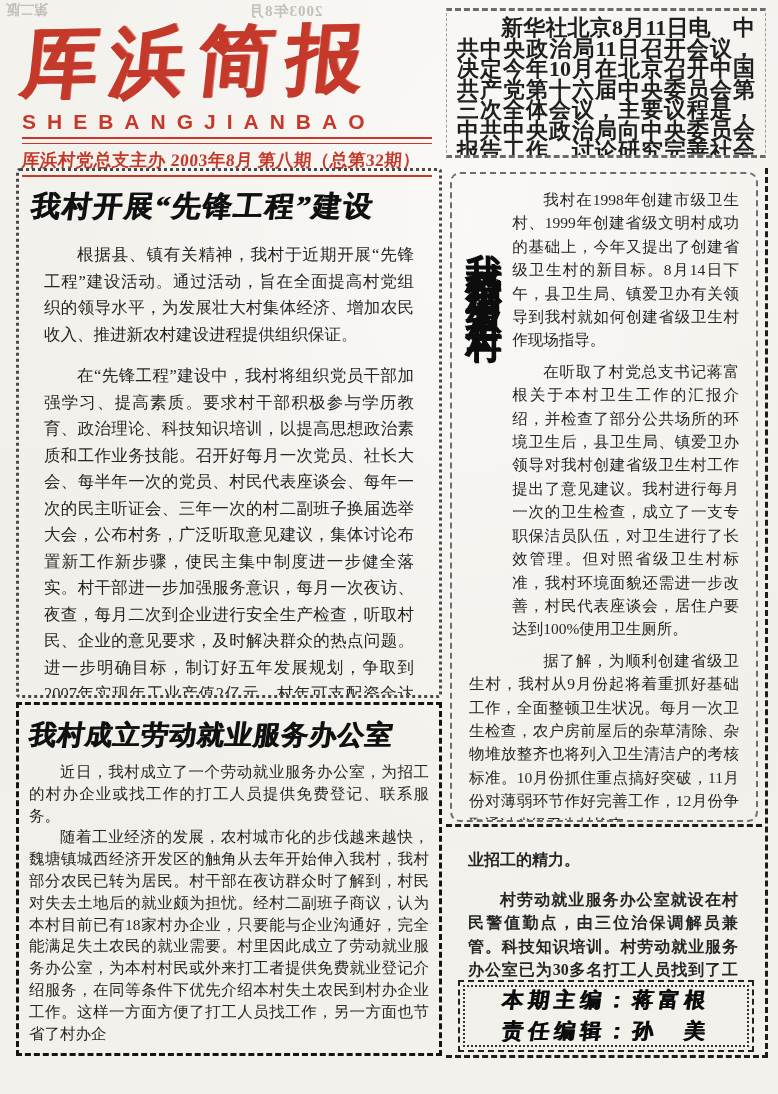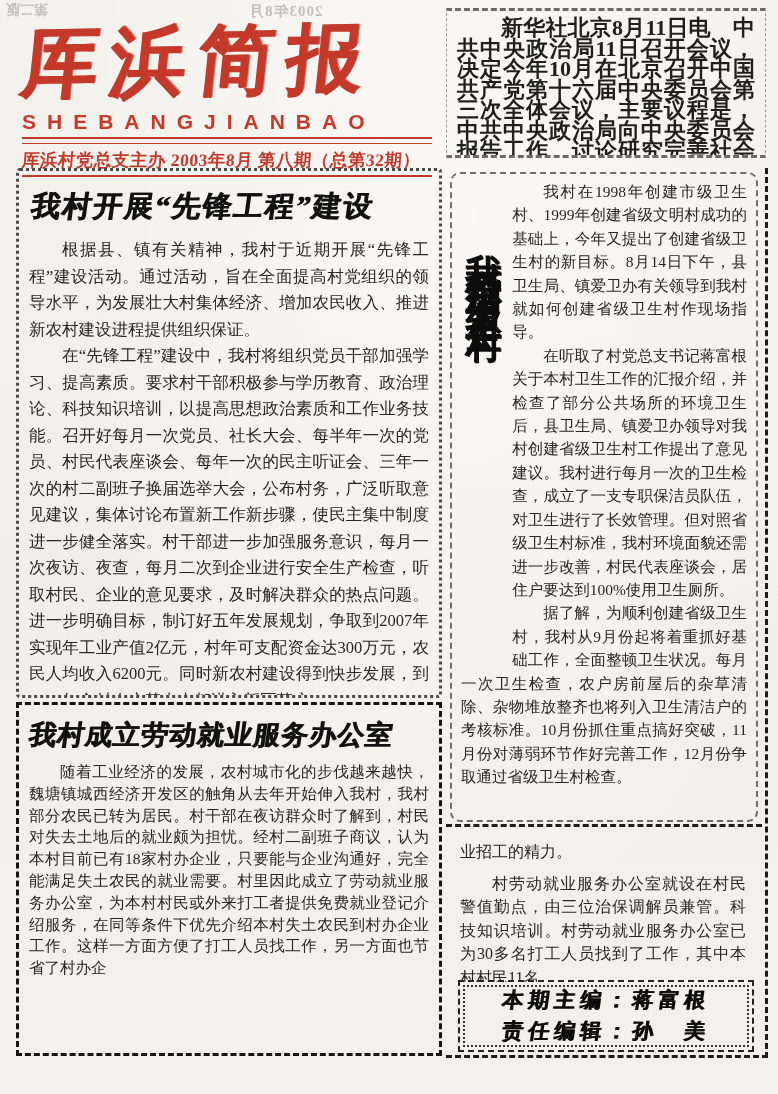--- a/index.html
+++ b/index.html
@@ -55,21 +55,21 @@
   #article1{
     position:absolute;left:16px;top:168px;width:426px;height:530px;
     border:3px dotted #4a4a4a;border-radius:4px;
     padding:4px 10px;box-sizing:border-box;overflow:hidden;
   }
   .art1-title{
     margin:12px 0 10px 2px;font-size:29px;font-weight:900;color:#111;
     letter-spacing:2px;white-space:nowrap;transform:skewX(-8deg);
     text-shadow:1px 0 0 #111;
   }
-  #article1 p{margin:0;font-size:16.5px;line-height:26.5px;text-indent:2em;text-align:justify;}
+  #article1 p{margin:15px;font-size:16.5px;line-height:26.5px;text-indent:2em;text-align:justify;}
   
   #article3{
     position:absolute;left:16px;top:702px;width:426px;height:354px;
     border:3px dashed #151515;
     padding:4px 10px;box-sizing:border-box;overflow:hidden;
   }
   .art3-title{
     margin:8px 0 8px 0;font-size:27px;font-weight:900;color:#111;
     letter-spacing:1px;white-space:nowrap;transform:skewX(-8deg);
     text-shadow:1px 0 0 #111;
@@ -88,25 +88,25 @@
     padding:6px 9px;box-sizing:border-box;overflow:hidden;
   }
   .vertical-title{
     float:left;
     writing-mode:vertical-rl;text-orientation:upright;
     font-size:36px;font-weight:900;color:#0d0d0d;
     letter-spacing:9px;line-height:1.2;
     height:424px;margin:44px 8px 4px 0;
     text-shadow:1px 1px 0 #0d0d0d;
   }
-  #article2 p{margin:0;font-size:15.5px;line-height:23.4px;text-indent:2em;text-align:justify;}
+  #article2 p{margin:8px;font-size:15.5px;line-height:23.4px;text-indent:2em;text-align:justify;}
   
   #divider{position:absolute;left:0px;top:656px;width:316px;border-top:3px dashed #1d1d1d;}
   #continuation{position:absolute;left:6px;top:664px;width:302px;overflow:hidden;height:150px;}
-  #continuation p{margin:8px;font-size:16px;line-height:23.5px;text-align:justify;}
+  #continuation p{margin:16px;font-size:16px;line-height:23.5px;text-align:justify;font-weight:bold;}
   #continuation p.indent{text-indent:2em;}
   
   #colophon{
     position:absolute;left:12px;top:812px;width:296px;height:72px;
     border:2px dashed #222;padding:3px;box-sizing:border-box;
   }
   #colophon .inner{
     width:100%;height:100%;box-sizing:border-box;
     border:2px dotted #333;
     display:flex;flex-direction:column;justify-content:center;align-items:center;
@@ -138,20 +138,21 @@
   </div>
 
   <div id="article1">
     <div class="art1-title">我村开展“先锋工程”建设</div>
     <p>根据县、镇有关精神，我村于近期开展“先锋工程”建设活动。通过活动，旨在全面提高村党组织的领导水平，为发展壮大村集体经济、增加农民收入、推进新农村建设进程提供组织保证。</p>
     <p>在“先锋工程”建设中，我村将组织党员干部加强学习、提高素质。要求村干部积极参与学历教育、政治理论、科技知识培训，以提高思想政治素质和工作业务技能。召开好每月一次党员、社长大会、每半年一次的党员、村民代表座谈会、每年一次的民主听证会、三年一次的村二副班子换届选举大会，公布村务，广泛听取意见建议，集体讨论布置新工作新步骤，使民主集中制度进一步健全落实。村干部进一步加强服务意识，每月一次夜访、夜查，每月二次到企业进行安全生产检查，听取村民、企业的意见要求，及时解决群众的热点问题。进一步明确目标，制订好五年发展规划，争取到2007年实现年工业产值2亿元，村年可支配资金达300万元，农民人均收入6200元。同时新农村建设得到快步发展，到2006年全村农户基本上都进入新区落户。</p>
   </div>
 
   <div id="article3">
     <div class="art3-title">我村成立劳动就业服务办公室</div>
+    <p>近日，我村成立了一个劳动就业服务办公室，为招工的村办企业或找工作的打工人员提供免费登记、联系服务。</p>
     <p>随着工业经济的发展，农村城市化的步伐越来越快，魏塘镇城西经济开发区的触角从去年开始伸入我村，我村部分农民已转为居民。村干部在夜访群众时了解到，村民对失去土地后的就业颇为担忧。经村二副班子商议，认为本村目前已有18家村办企业，只要能与企业沟通好，完全能满足失土农民的就业需要。村里因此成立了劳动就业服务办公室，为本村村民或外来打工者提供免费就业登记介绍服务，在同等条件下优先介绍本村失土农民到村办企业工作。这样一方面方便了打工人员找工作，另一方面也节省了村办企</p>
   </div>
 
   <div id="right-region">
 
     <div id="article2">
       <div class="vertical-title">我村争创省级卫生村</div>
       <p>我村在1998年创建市级卫生村、1999年创建省级文明村成功的基础上，今年又提出了创建省级卫生村的新目标。8月14日下午，县卫生局、镇爱卫办有关领导到我村就如何创建省级卫生村作现场指导。</p>
       <p>在听取了村党总支书记蒋富根关于本村卫生工作的汇报介绍，并检查了部分公共场所的环境卫生后，县卫生局、镇爱卫办领导对我村创建省级卫生村工作提出了意见建议。我村进行每月一次的卫生检查，成立了一支专职保洁员队伍，对卫生进行了长效管理。但对照省级卫生村标准，我村环境面貌还需进一步改善，村民代表座谈会，居住户要达到100%使用卫生厕所。</p>
       <p>据了解，为顺利创建省级卫生村，我村从9月份起将着重抓好基础工作，全面整顿卫生状况。每月一次卫生检查，农户房前屋后的杂草清除、杂物堆放整齐也将列入卫生清洁户的考核标准。10月份抓住重点搞好突破，11月份对薄弱环节作好完善工作，12月份争取通过省级卫生村检查。</p>

